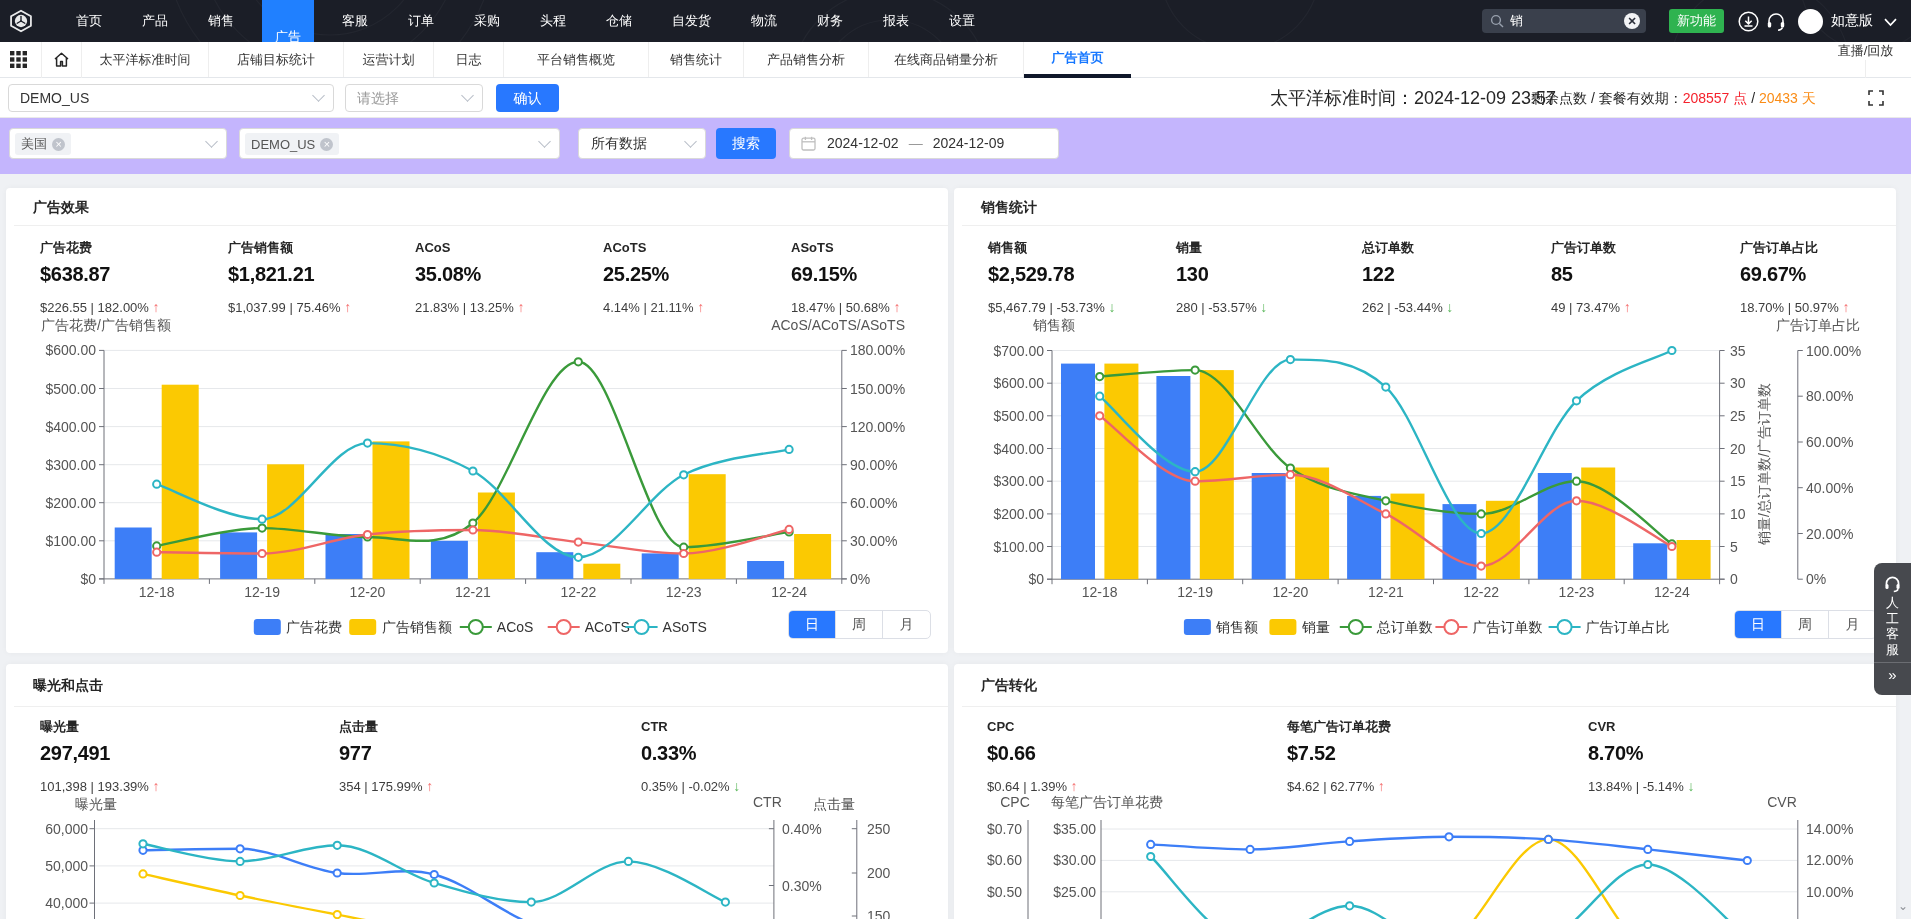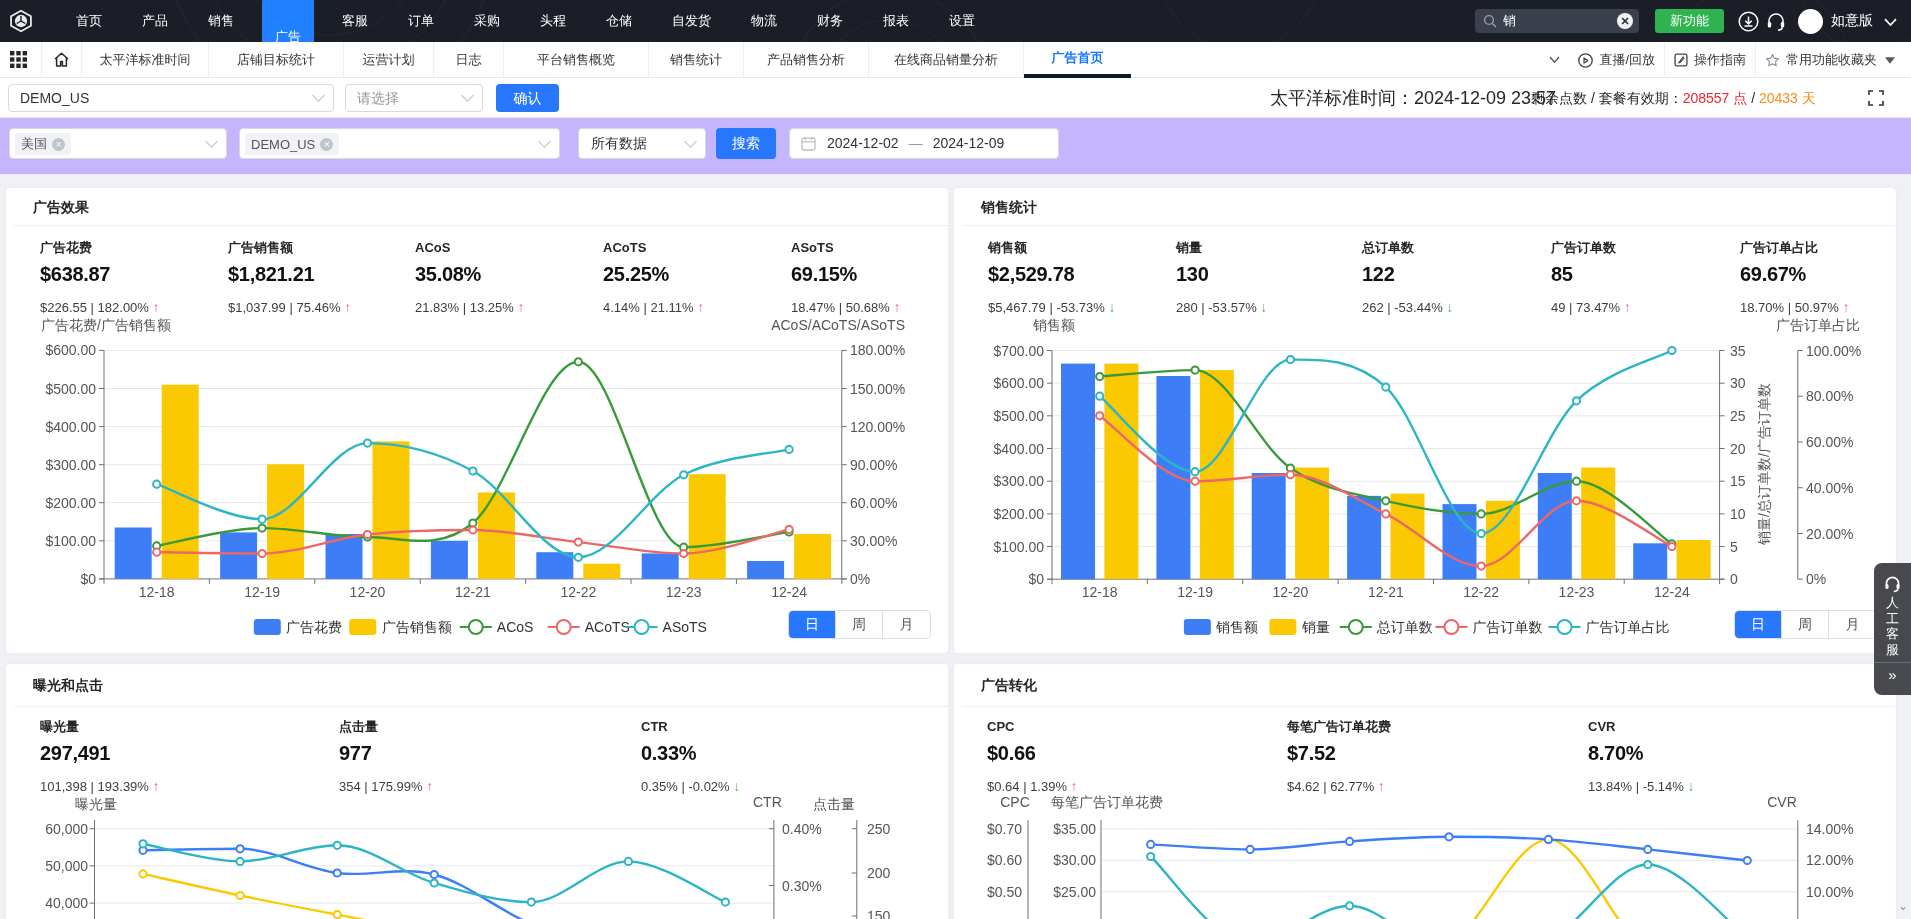--- a/index.html
+++ b/index.html
@@ -9,21 +9,21 @@
 .nav { display:flex; align-items:center; margin-left:30px; height:58px; position:relative; z-index:1;gap:16px; }
 .nav span { color:#fff; font-size:13px; padding:0 12px; height:42px; line-height:42px; white-space:nowrap; }
 .nav span.act { background:#2080FF; padding:16px 13px; }
 .tr { position:absolute; right:0; top:0; height:42px; display:flex; align-items:center; z-index:2; }
 .search { width:174px; height:24px; background:#3A404C; border-radius:4px; display:flex; align-items:center; color:#fff; font-size:13px; }
 .newbtn { width:48px; height:24px; background:#2FB350; border-radius:3px; color:#fff; font-size:13px; text-align:center; line-height:24px; margin-left:14px; }
 .tabrow { position:absolute; left:0; top:42px; width:1911px; height:36px; background:#fff; border-bottom:1px solid #E4E7EB; display:flex; align-items:center; font-size:13px; color:#333; }
 .sep { width:1px; height:36px; background:#EEEEEE; flex:none; }
 .tab { text-align:center; line-height:35px; white-space:nowrap; border-right:1px solid #EEEEEE; }
 .tab-act { color:#1677FF; font-weight:bold; border-bottom:4px solid #0f172a; border-right:none; line-height:33px; }
-.tabr { position:absolute; right:0; top:42px; height:36px; display:flex; align-items:center; font-size:13px; color:#333; }
+.tabr { position:absolute; right:0; top:42px; height:36px; display:flex; align-items:center; font-size:13px; color:#333;flex-direction:column; }
 .row3 { position:absolute; left:0; top:78px; width:1911px; height:40px; background:#fff; border-bottom:1px solid #E9E9E9; }
 .row4 { position:absolute; left:0; top:118px; width:1911px; height:56px; background:#c4b5fd; }
 .sel { position:absolute; border:1px solid #D9D9D9; border-radius:4px; background:#fff; font-size:14px; color:#333; }
 .chev { position:absolute; right:10px; top:50%; width:9px; height:9px; margin-top:-7px; border-right:1.6px solid #B6BCC6; border-bottom:1.6px solid #B6BCC6; transform:rotate(45deg); }
 .tag { display:inline-flex; align-items:center; background:#F0F2F5; border-radius:3px; height:22px; padding:0 6px; font-size:13px; color:#555; margin:4px 0 0 5px; }
 .tagx { display:inline-block; width:13px; height:13px; background:#C0C4CC; border-radius:50%; margin-left:5px; position:relative; }
 .tagx:before { content:"\00d7"; position:absolute; left:0; top:0; width:13px; height:13px; line-height:12px; text-align:center; color:#fff; font-size:11px; }
 .bluebtn { position:absolute; background:#2878FF; color:#fff; border-radius:4px; font-size:14px; text-align:center; }
 .panel { position:absolute; width:942px; background:#fff; border-radius:4px; box-shadow:0 0 6px rgba(0,0,0,0.04); }
 .phead { height:38px; line-height:38px; padding-left:19px; font-size:14px; font-weight:bold; color:#262626; border-bottom:1px solid #EFEFEF;margin-left:8px; }
@@ -84,21 +84,21 @@
     </div>
   <div class="tr">
     <div class="search" style="width:164px">
       <svg width="14" height="14" viewBox="0 0 14 14" style="margin:0 6px 0 8px">
           <circle cx="6" cy="6" r="4.4" fill="none" stroke="#98A0AD" stroke-width="1.4"></circle>
           <line x1="9.4" y1="9.4" x2="13" y2="13" stroke="#98A0AD" stroke-width="1.4"></line>
         </svg>
       <span style="flex:1">销</span>
       <span style="width:16px;height:16px;border-radius:50%;background:#F2F3F5;color:#2B2F3A;font-size:11px;font-weight:bold;line-height:16px;text-align:center;margin-right:6px">✕</span>
     </div>
-    <div class="newbtn" style="margin-left:16px;width:69px">新功能</div>
+    <div class="newbtn" style="margin-left:23px;width:55px">新功能</div>
     <svg width="21" height="21" viewBox="0 0 21 21" style="margin-left:14px">
         <circle cx="10.5" cy="10.5" r="9.3" fill="none" stroke="#fff" stroke-width="1.5"></circle>
         <path d="M10.5 5.5 v7 M7.3 9.7 l3.2 3.2 3.2-3.2 M6.5 15 h8" stroke="#fff" stroke-width="1.5" fill="none"></path>
       </svg>
     <svg width="22" height="22" viewBox="0 0 22 22" style="margin-left:6px">
         <path d="M4 13 v-2 a7 7 0 0 1 14 0 v2" fill="none" stroke="#fff" stroke-width="1.6"></path>
         <rect x="2.8" y="12" width="3.4" height="5.5" rx="1.6" fill="#fff"></rect>
         <rect x="15.8" y="12" width="3.4" height="5.5" rx="1.6" fill="#fff"></rect>
         <path d="M17.5 17.5 q-1 2.5 -4.5 2.7" fill="none" stroke="#fff" stroke-width="1.5"></path>
       </svg>

